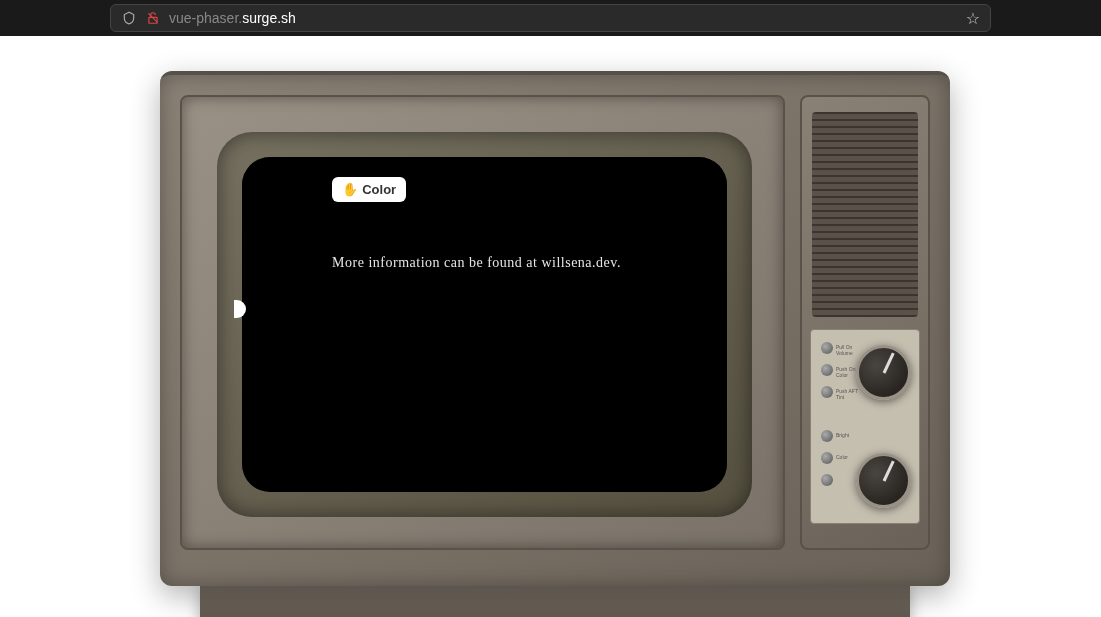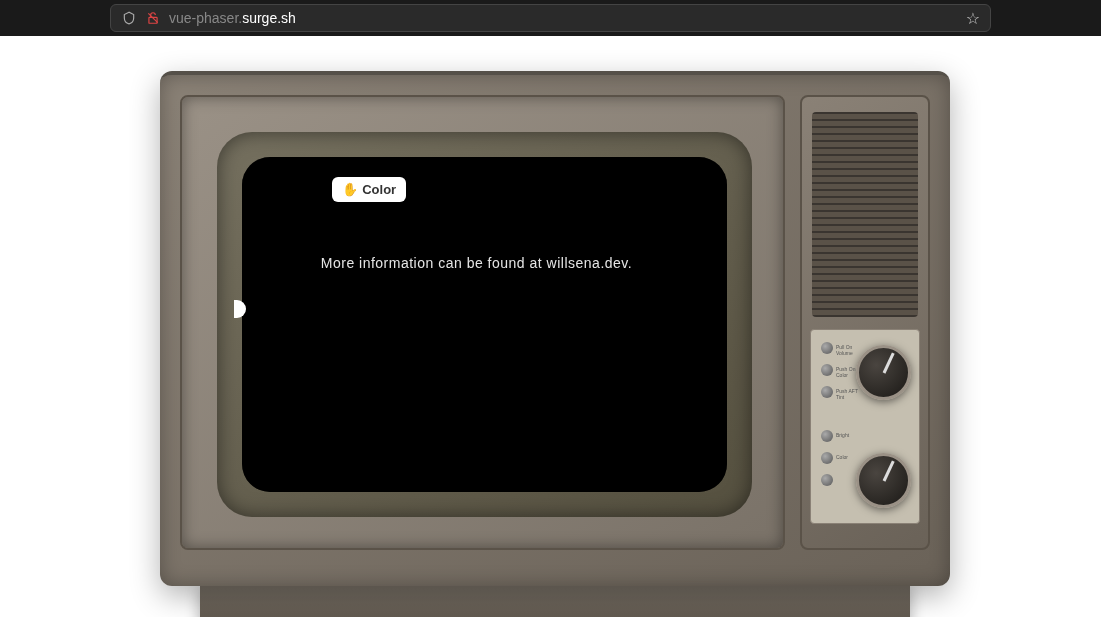--- a/index.html
+++ b/index.html
@@ -190,21 +190,21 @@
     .k5 { top: 122px; } .kl5 { top: 124px; }
     .k6 { top: 144px; }
 
     
     .screen-text {
       position: absolute;
       top: 98px;
       left: 4px;
       right: 20px;
       color: #e5e5e5;
-      font-family: Liberation Sans, sans-serif;
+      font-family: Liberation Serif, serif;
       font-size: 14px;
       text-align: center;
       letter-spacing: 0.5px;
     }
     .pause-btn {
       position: absolute;
       top: 20px;
       left: 90px;
       background: #fff;
       border-radius: 6px;

